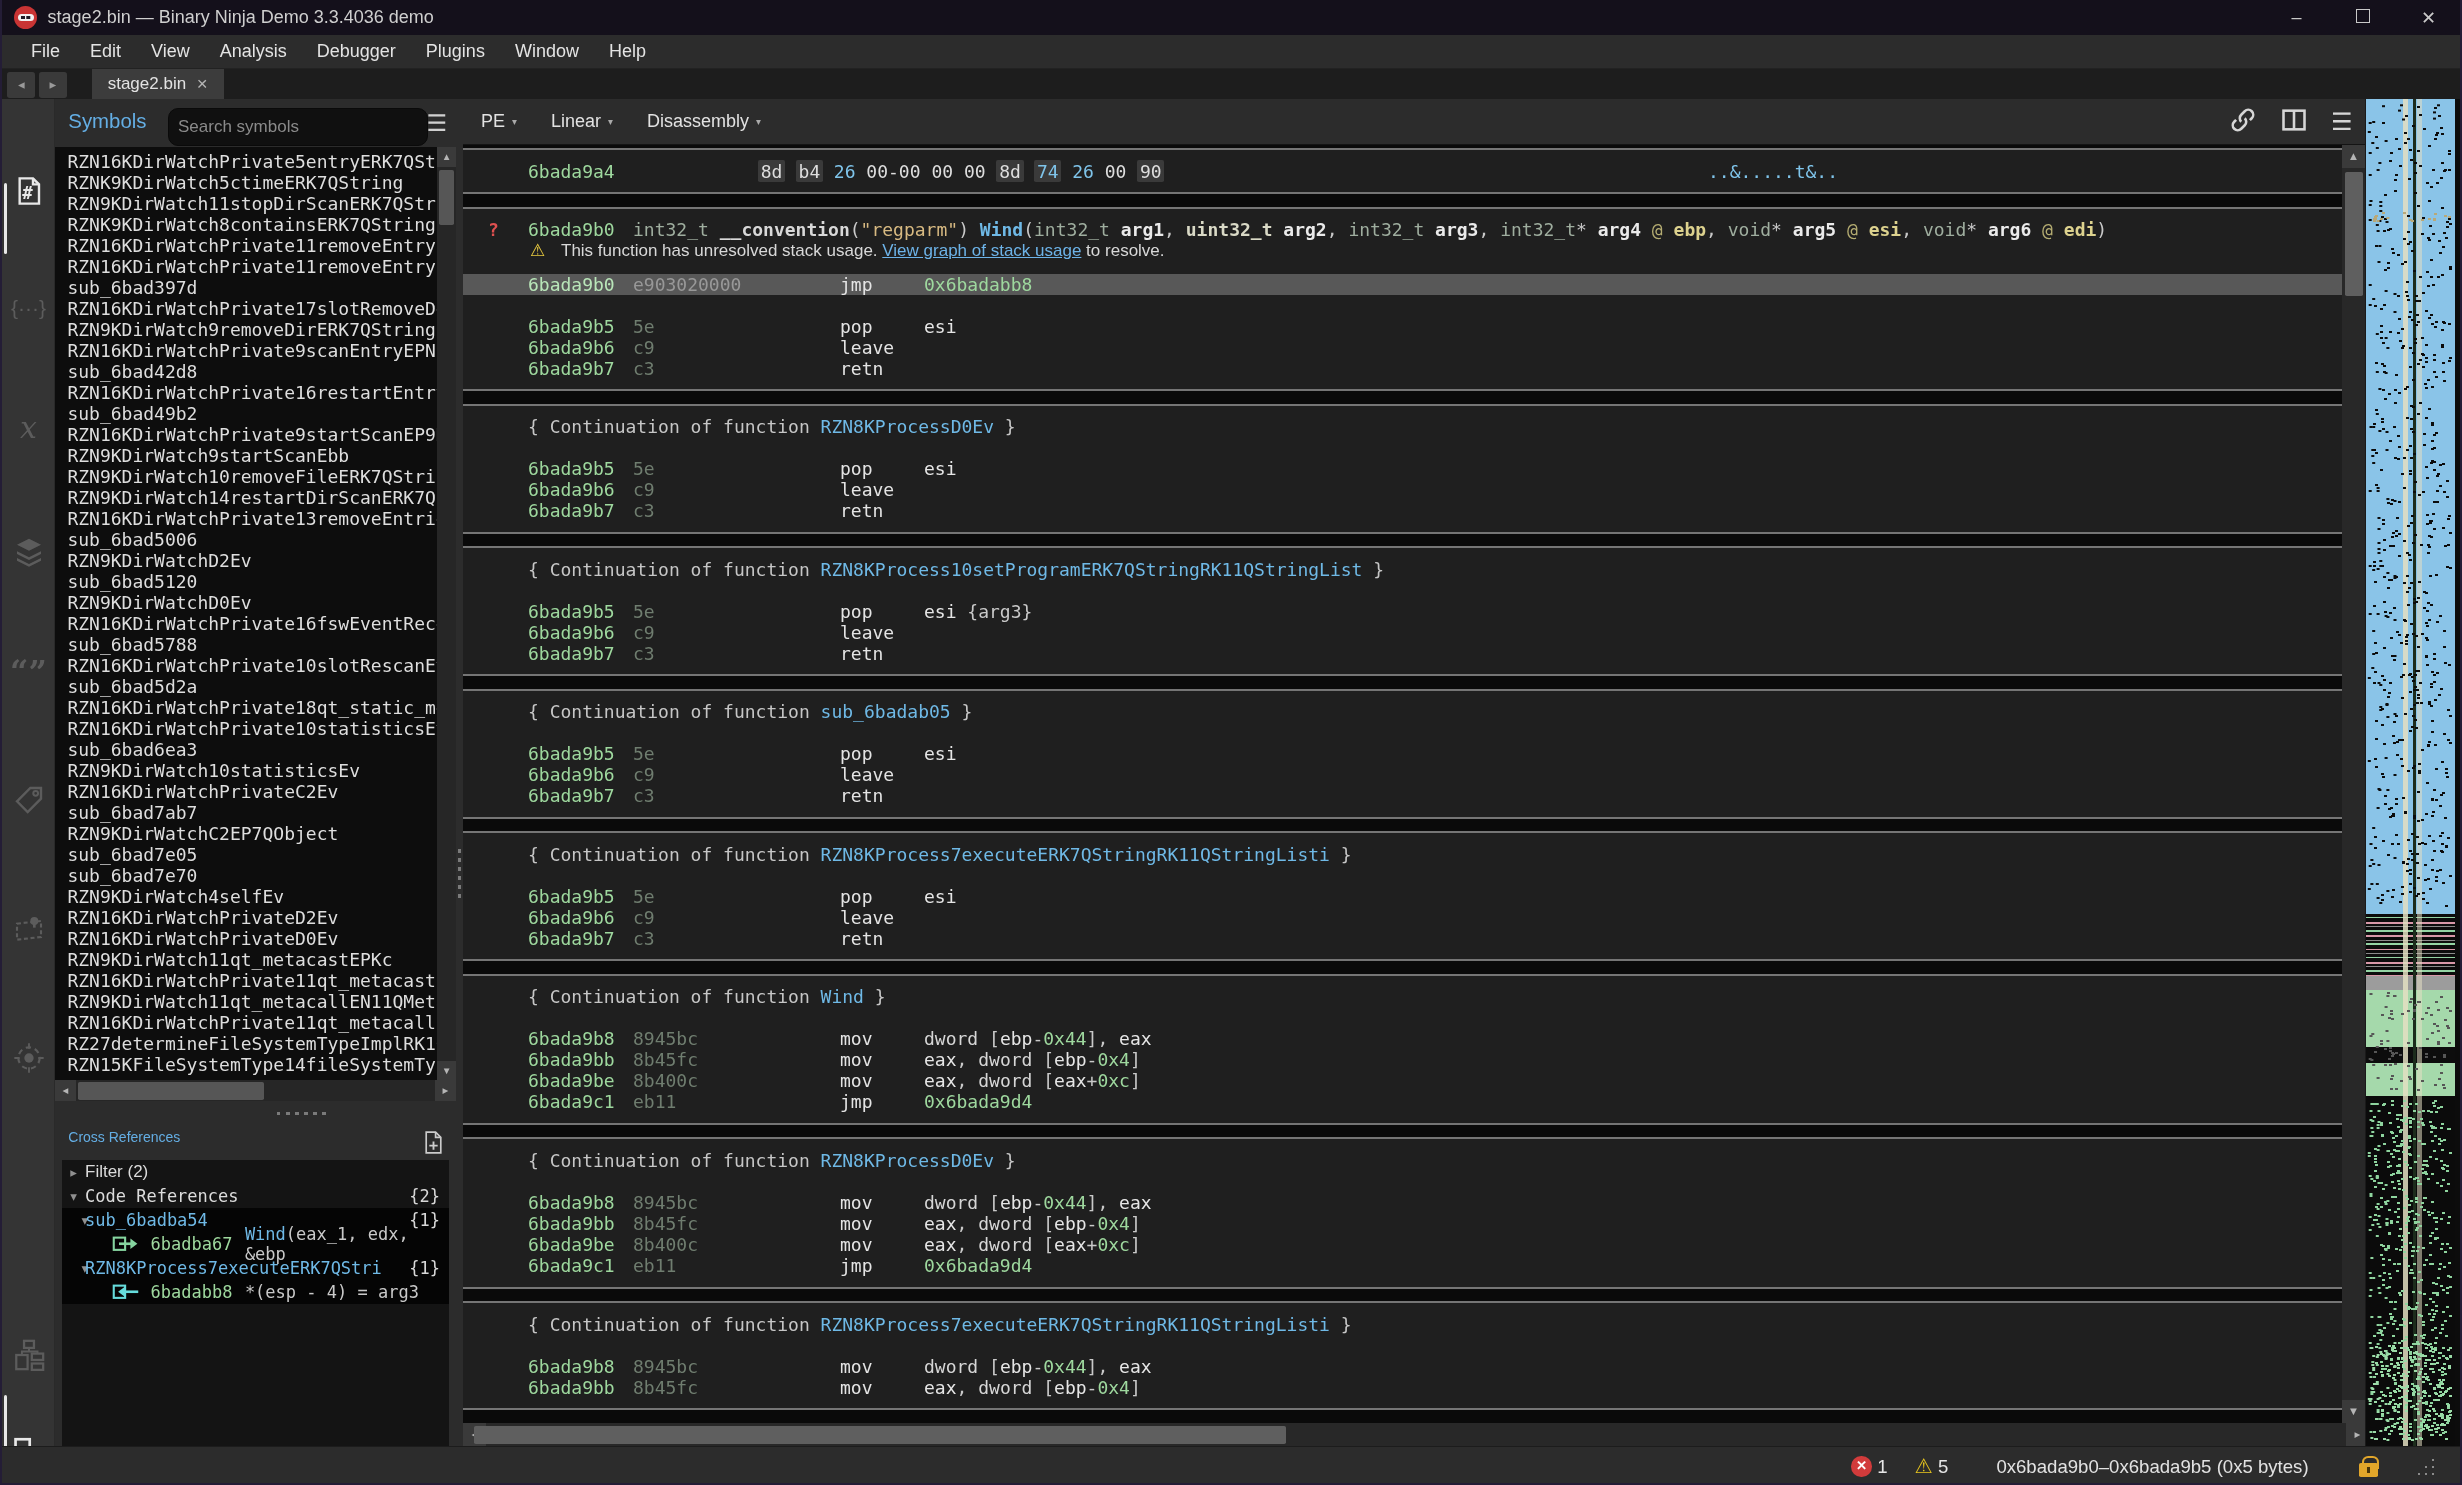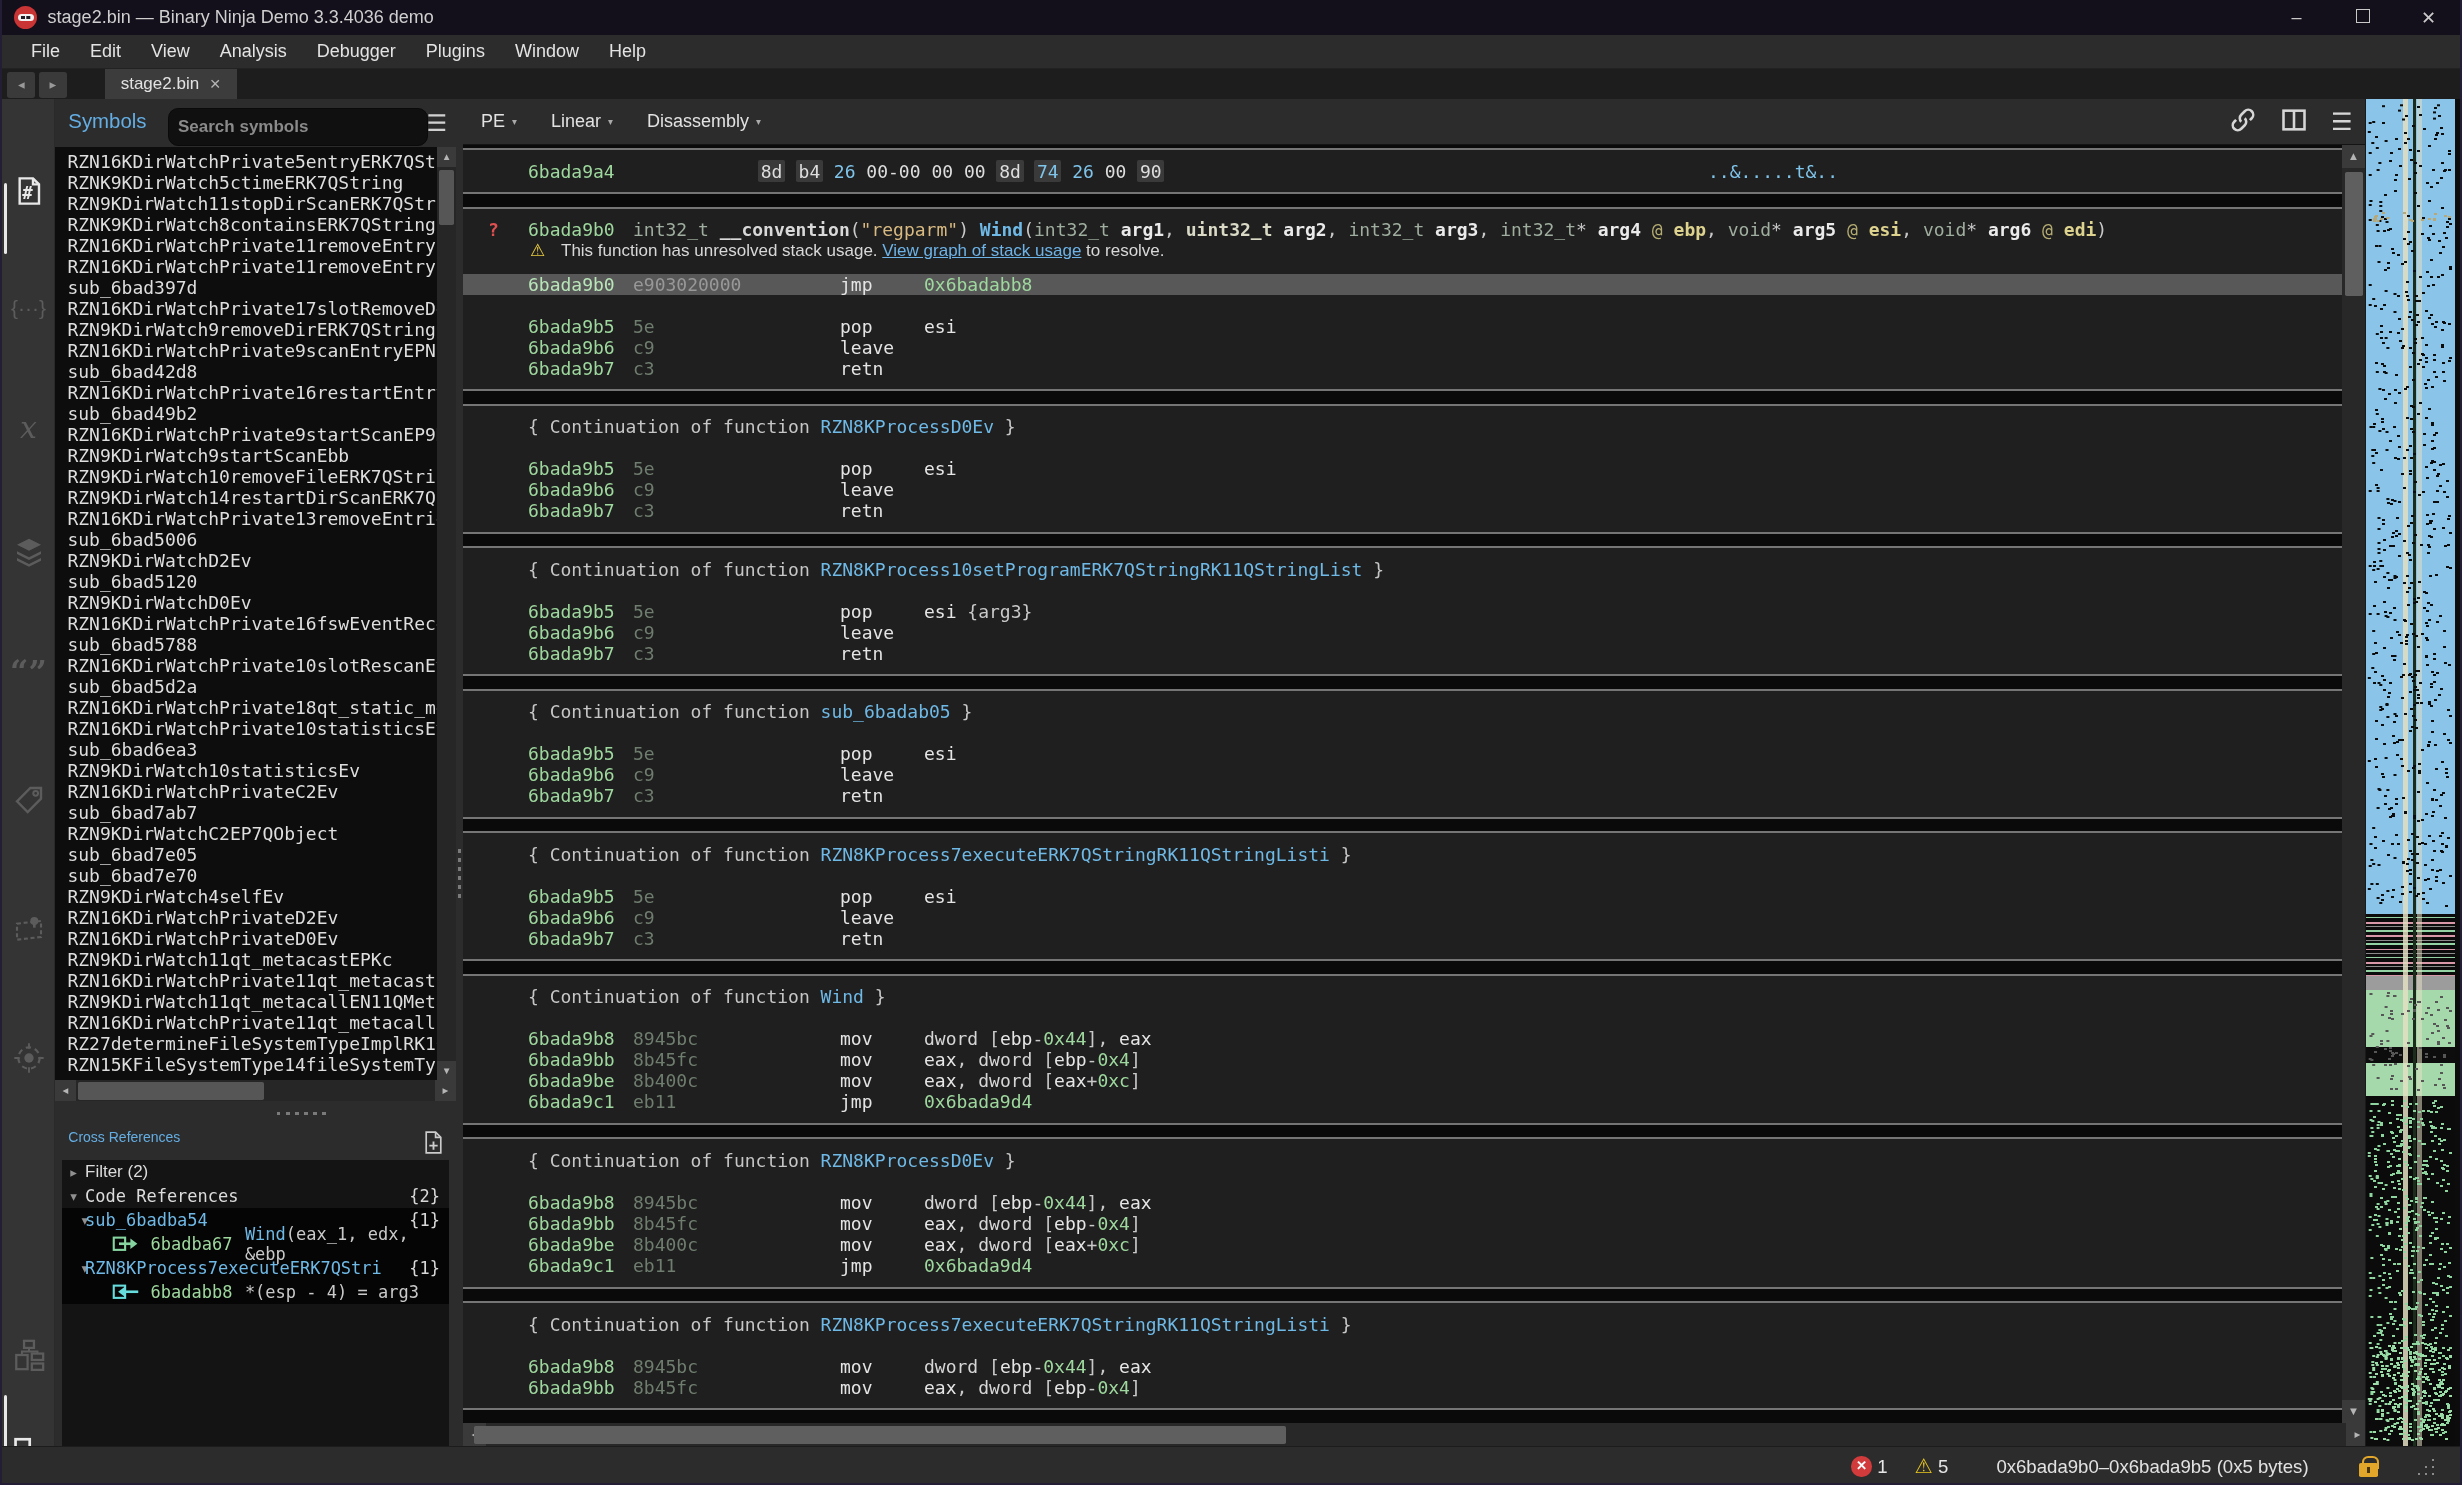--- a/index.html
+++ b/index.html
@@ -25,39 +25,39 @@
   #btn-maximize span { display:inline-block; width:14px; height:14px; border:1.8px solid #c9c9c9; }
 
   
   #menubar { height:34px; background:#2c2c2c; display:flex; align-items:center; padding-left:14px; gap:0; border-bottom:0.9px solid #222; }
   .menu-item { font-size:18px; color:#e4e4e4; padding:0 15px; height:100%; display:flex; align-items:center; }
 
   
   #tabbar { height:30px; background:#1d1d1d; display:flex; align-items:stretch; }
   .tab-nav { width:28px; margin:2.7px 1.8px 0.9px 5.3px; background:#3a3a3a; border-radius:2.7px; color:#999; display:flex; align-items:center; justify-content:center; font-size:13.3px; }
   .tab-nav.right { margin-left:1.8px; }
-  #tab-active { margin-left:36px; background:#3c3c3c; padding:8px 16px; display:flex; align-items:center; gap:10.6px; font-size:17px; color:#e2e2e2; }
+  #tab-active { margin-left:23px; background:#3c3c3c; padding:8px 16px; display:flex; align-items:center; gap:10.6px; font-size:17px; color:#e2e2e2; }
   #tab-close { color:#b5b5b5; font-size:18.6px; }
 
   
   #content { display:flex; height:1347px; }
 
   
   #iconstrip { width:53px; background:#343434; position:relative; flex:0 0 auto; border-right:0.9px solid #2a2a2a; }
   .strip-icon { position:absolute; left:9px; width:35px; height:35px; color:#5c5c5c; display:flex; align-items:center; justify-content:center; }
   .strip-icon.active { color:#e8e8e8; }
   .active-bar { position:absolute; left:1.8px; width:3.5px; background:#e8e8e8; border-radius:1.8px; }
   .strip-icon svg { display:block; }
   .glyph-icon { font-size:27px; line-height:1; }
 
   
   #leftpanel { width:401px; background:#2c2c2c; position:relative; flex:0 0 auto; }
   #symbols-header { position:absolute; top:0; left:0; right:0; height:48px; }
   #symbols-title { position:absolute; left:13.3px; top:10.6px; font-size:20.4px; color:#64aee4; }
-  #symbol-search { position:absolute; left:113px; top:9px; width:260px; height:38px; background:#101010; border:0.9px solid #0a0a0a; border-radius:10px; color:#d8d8d8; font-size:17px; padding:0 9px; outline:none;font-weight:bold; }
+  #symbol-search { position:absolute; left:113px; top:9px; width:260px; height:38px; background:#101010; border:0.9px solid #0a0a0a; border-radius:10px; color:#d8d8d8; font-size:17px; padding:0 9px; outline:none; }
   #symbol-search::placeholder { color:#8a8a8a; }
   #symbols-menu { position:absolute; right:9px; top:10.6px; font-size:23px; color:#d0d0d0; }
 
   #symbol-list { position:absolute; top:48px; left:0; width:401px; height:933px; background:#0d0d0d; overflow:hidden; padding-top:4.4px; }
   .sym-row { height:21px; line-height:21px; font-family:"DejaVu Sans Mono", monospace; font-size:18px; color:#dedede; white-space:nowrap; padding-left:12.4px; }
 
   
   #sym-vscroll { position:absolute; top:48px; right:0; width:18.6px; height:933px; background:#262626; }
   #sym-vscroll .arr { position:absolute; left:0; width:18.6px; height:19.5px; background:#3a3a3a; color:#b5b5b5; font-size:9.8px; text-align:center; line-height:19.5px; }
   #sym-vscroll .arr.down { bottom:0; }

